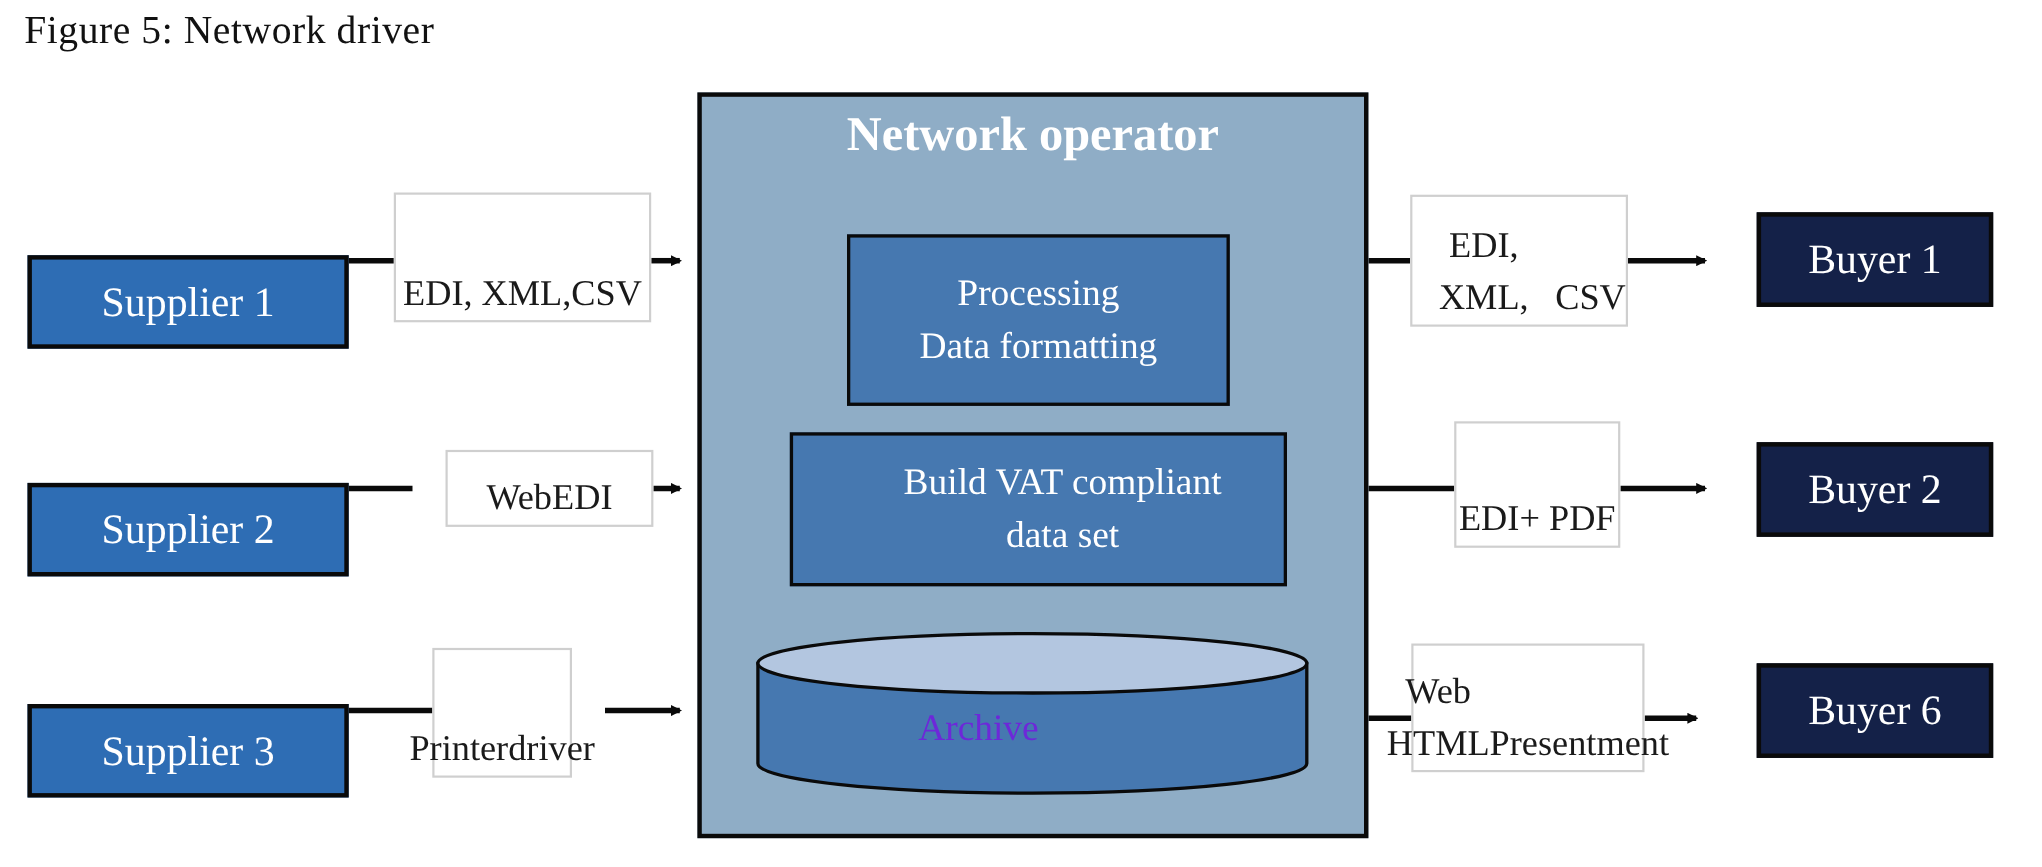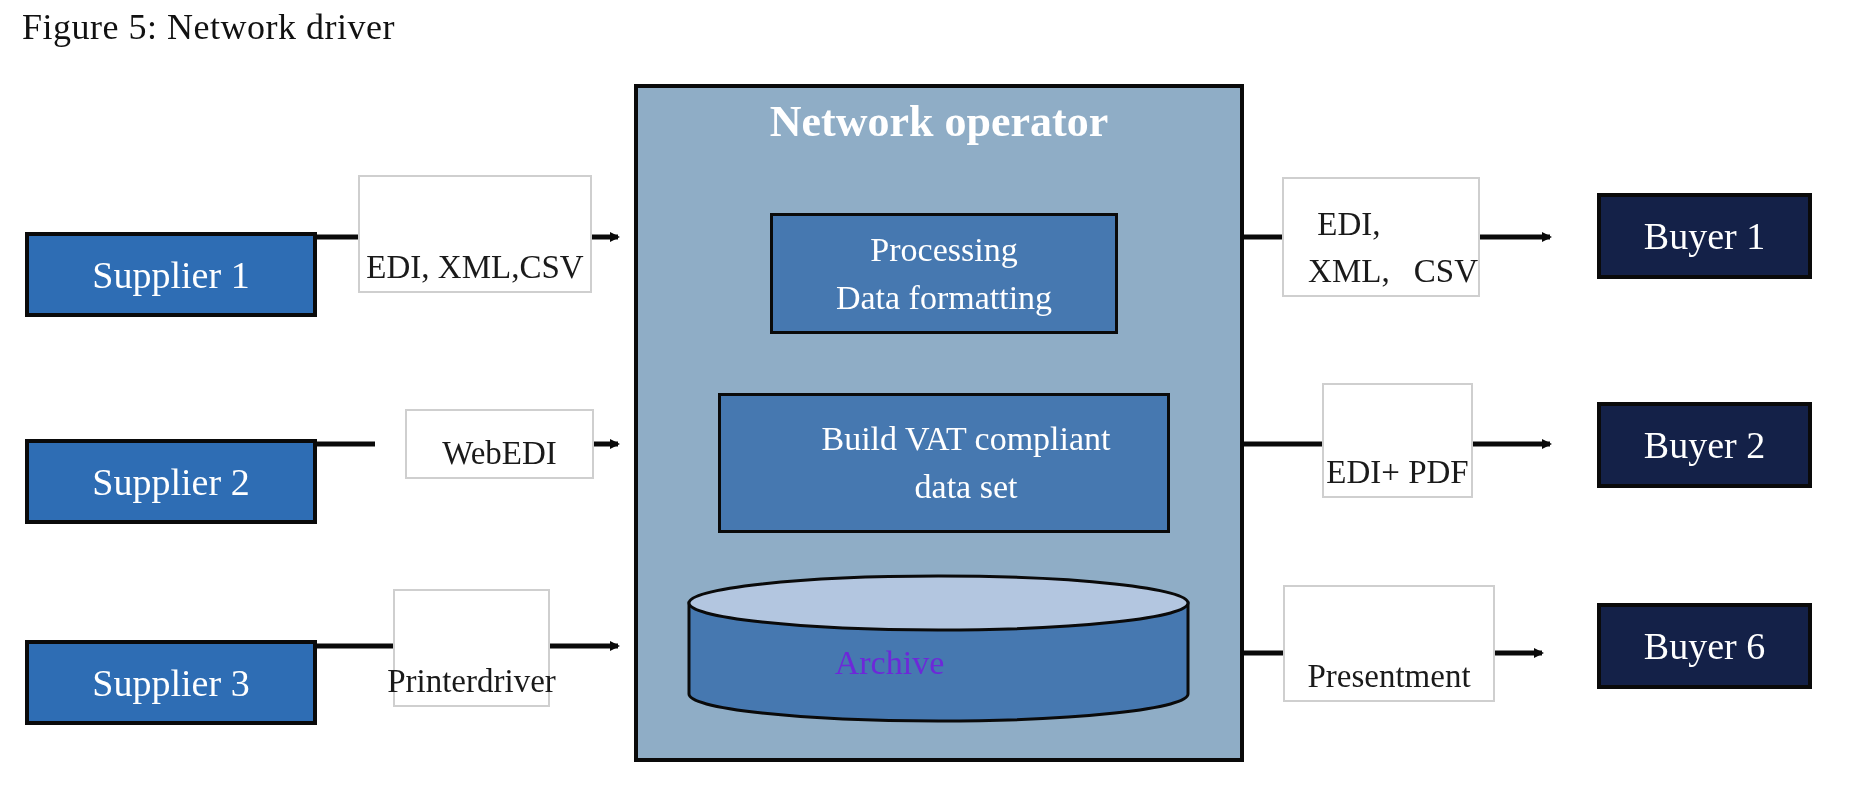--- a/index.html
+++ b/index.html
@@ -41,21 +41,21 @@
   .network-title{
     left:634px;top:96px;width:610px;text-align:center;
     color:#ffffff;font-weight:bold;font-size:44px;
   }
   .proc{
     background:var(--c-process,#4678b0);
     border:3px solid var(--c-outline,#0a0a0a);
     display:flex;flex-direction:column;align-items:center;justify-content:center;
     color:#fff;font-size:34px;line-height:1.4;text-align:center;
   }
-  .proc1{left:770px;top:213px;width:348px;height:121px;}
+  .proc1{left:770px;top:213px;width:348px;height:156px;}
   .proc2{left:718px;top:393px;width:452px;height:140px;padding-left:44px;}
   .cyl-label{
     left:689px;top:628px;width:401px;height:70px;
     display:flex;align-items:center;justify-content:center;
     color:#6d28d9;font-size:34px;
   }
   svg.overlay{position:absolute;left:0;top:0;width:1856px;height:788px;pointer-events:none;}
   .ln{stroke:#0a0a0a;stroke-width:5;}
 </style>
 </head>
@@ -116,34 +116,35 @@
     <span>Supplier 3</span>
   </div>
 
   <div class="abs chan" style="left:358px;top:175px;width:234px;height:118px;">
     <span>EDI, XML,</span>
     <span>CSV</span>
   </div>
   <div class="abs chan" style="left:373px;top:409px;width:189px;height:70px;margin-left:32px;">
     <span>WebEDI</span>
   </div>
-  <div class="abs chan" style="left:393px;top:589px;width:157px;height:118px;">
+  <div class="abs chan" style="left:393px;top:589px;width:127px;height:118px;">
     <span>Printer</span>
     <span>driver</span>
   </div>
 
   <div class="abs chan" style="left:1282px;top:177px;width:198px;height:120px;">
     <span>EDI, XML,</span>
     <span>CSV</span>
   </div>
   <div class="abs chan" style="left:1322px;top:383px;width:151px;height:115px;">
     <span>EDI</span>
     <span>+ PDF</span>
   </div>
   <div class="abs chan" style="left:1283px;top:585px;width:212px;height:117px;">
+    <span>Web HTML</span>
     <span>Presentment</span>
   </div>
 
   <div class="abs node buyer" style="top:193px">
     <span>Buyer 1</span>
   </div>
   <div class="abs node buyer" style="top:402px">
     <span>Buyer 2</span>
   </div>
   <div class="abs node buyer" style="top:603px">

